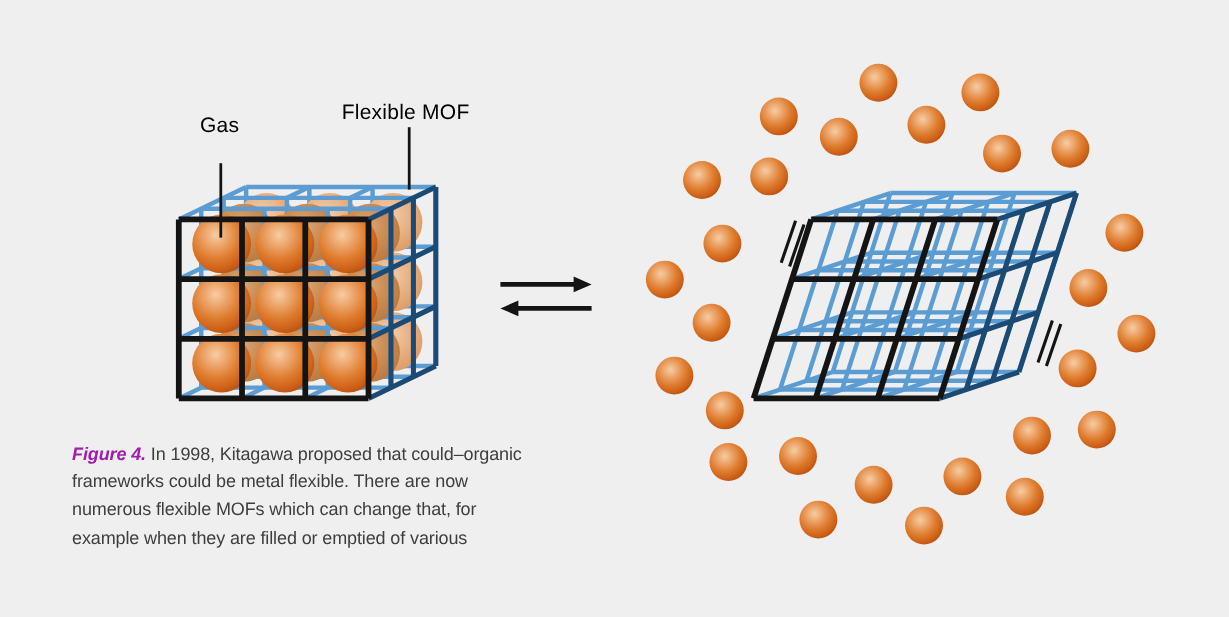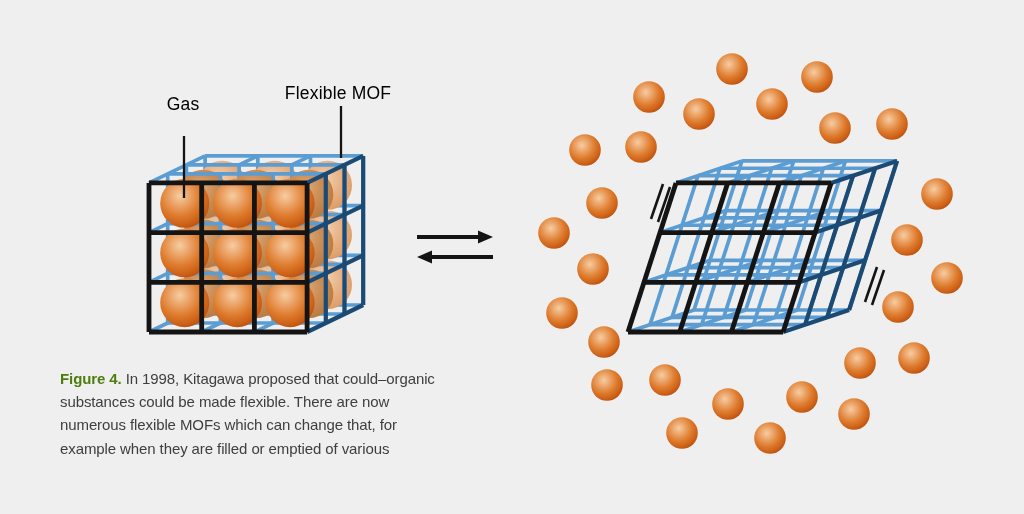--- a/index.html
+++ b/index.html
@@ -12,21 +12,21 @@
   #diagram-svg{position:absolute;left:0;top:0;}
   .callout{
     position:absolute;transform:translateX(-50%);
     font-size:17.5px;color:#000000;letter-spacing:.2px;white-space:nowrap;
   }
   .caption{
     position:absolute;left:60px;top:367px;width:430px;
     font-size:15px;line-height:23.2px;color:#3E3E3E;letter-spacing:-.1px;
   }
   .caption p{margin:0;}
-  .caption b{color:#4d7c0f;}
+  .caption b{color:#a21caf;font-style:italic;}
 </style>
 </head>
 <body>
 
 <div class="canvas">
 
   <svg id="diagram-svg" width="1024" height="514" viewBox="0 0 1024 514">
     <defs>
       <radialGradient id="gradBright" cx="40%" cy="35%" r="66%">
         <stop offset="0%" stop-color="#F6CDA2"></stop>
@@ -227,18 +227,18 @@
         </g>
       </g>
   </svg>
 
   <div class="callout" style="left:183px;top:94px;">Gas</div>
 
   <div class="callout" style="left:338px;top:83px;">Flexible MOF</div>
 
   <div class="caption">
     <p><b>Figure 4.</b> <span>In 1998, Kitagawa proposed that could–organic</span></p>
-    <p>substances could be made flexible. There are now</p>
+    <p>frameworks could be metal flexible. There are now</p>
     <p>numerous flexible MOFs which can change that, for</p>
     <p>example when they are filled or emptied of various</p>
   </div>
 
 </div>
 
 </body></html>

